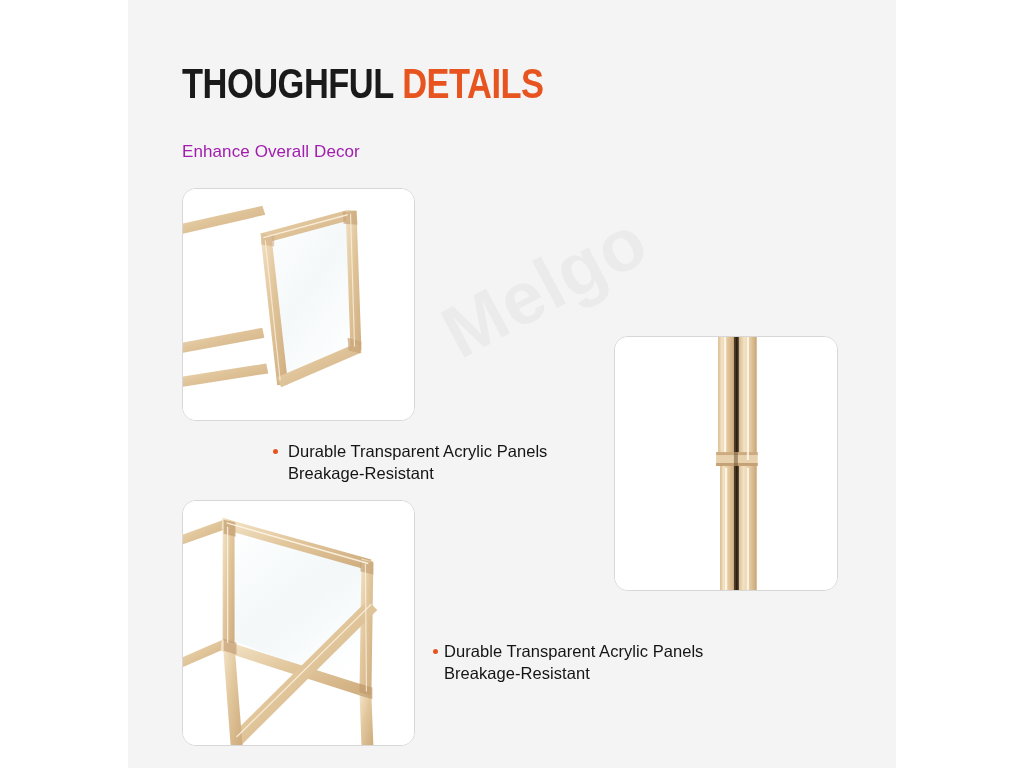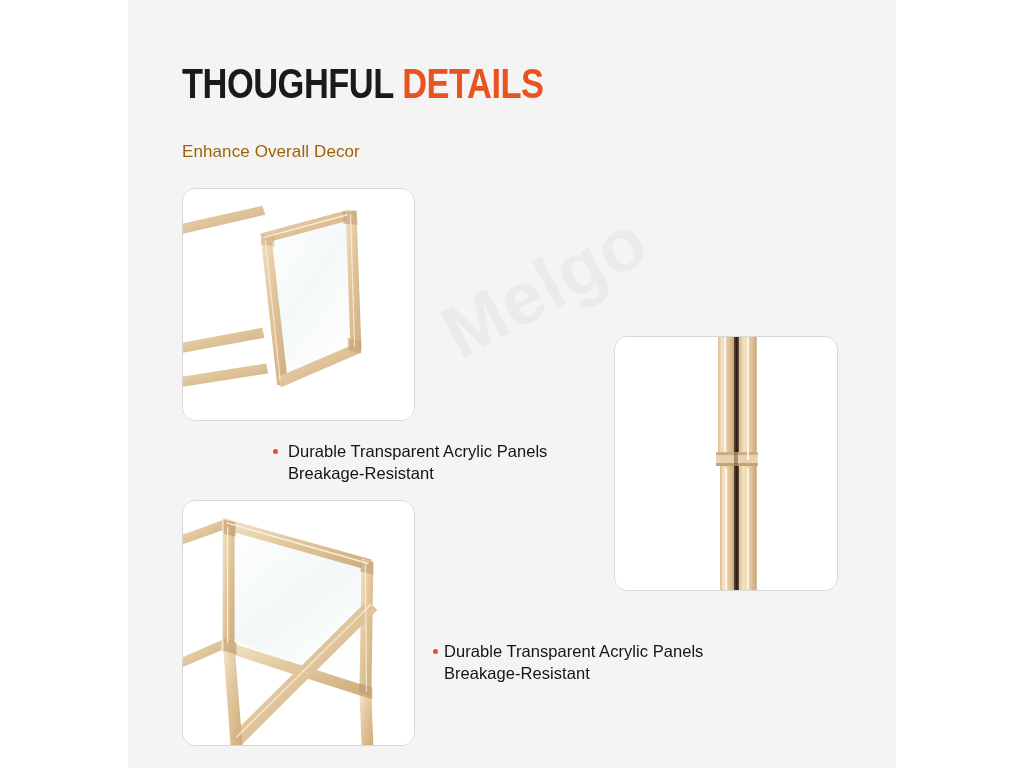--- a/index.html
+++ b/index.html
@@ -45,21 +45,21 @@
     transform-origin: left top;
   }
   #heading .hl-dark { color: #1a1a1a; }
   #heading .hl-accent { color: #e8541f; }
 
   #subheading {
     position: absolute;
     left: 54px;
     top: 142px;
     font-size: 17px;
-    color: #a16207;
+    color: #a21caf;
     letter-spacing: 0.1px;
     white-space: nowrap;
   }
 
   
   #watermark {
     position: absolute;
     left: 300px;
     top: 300px;
     font-size: 74px;

